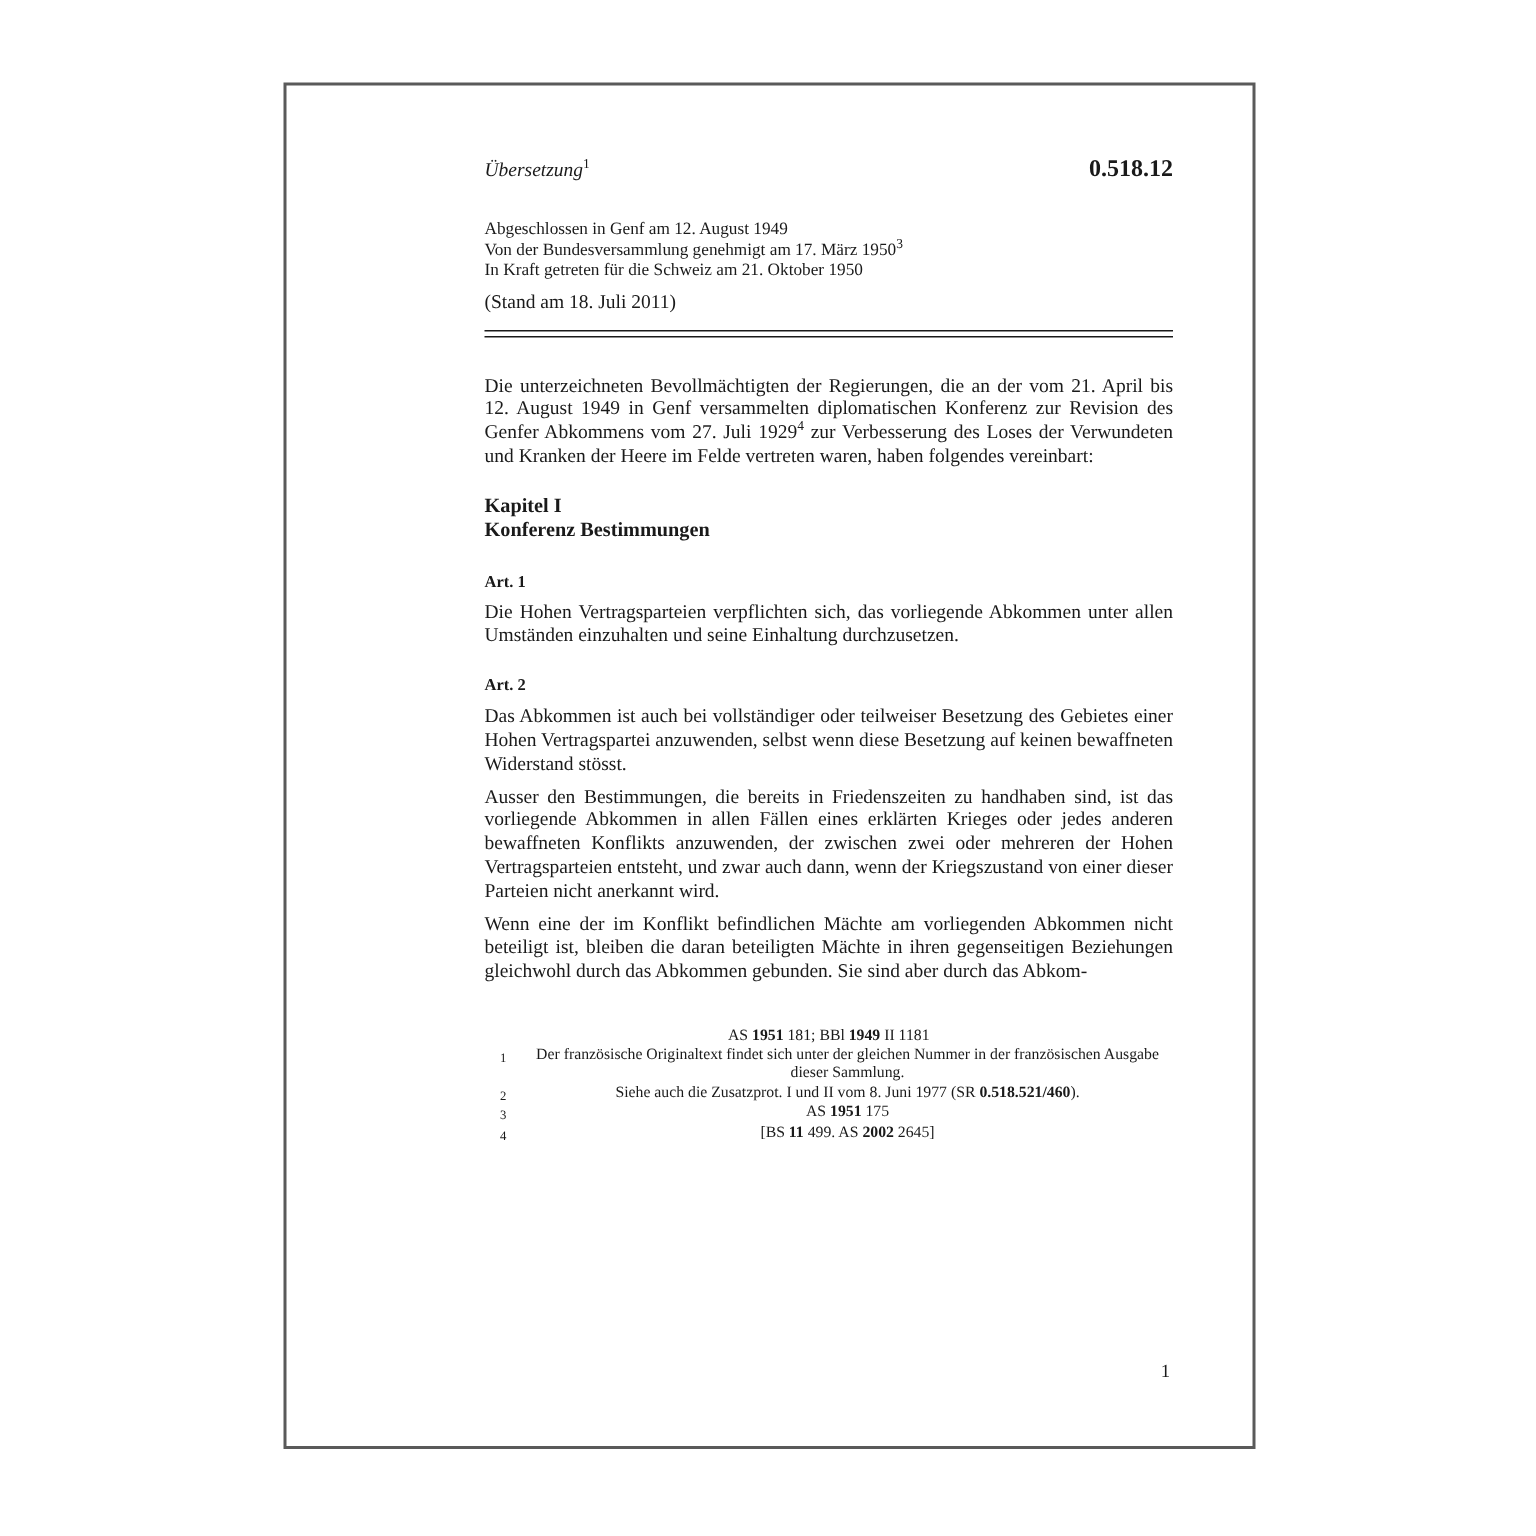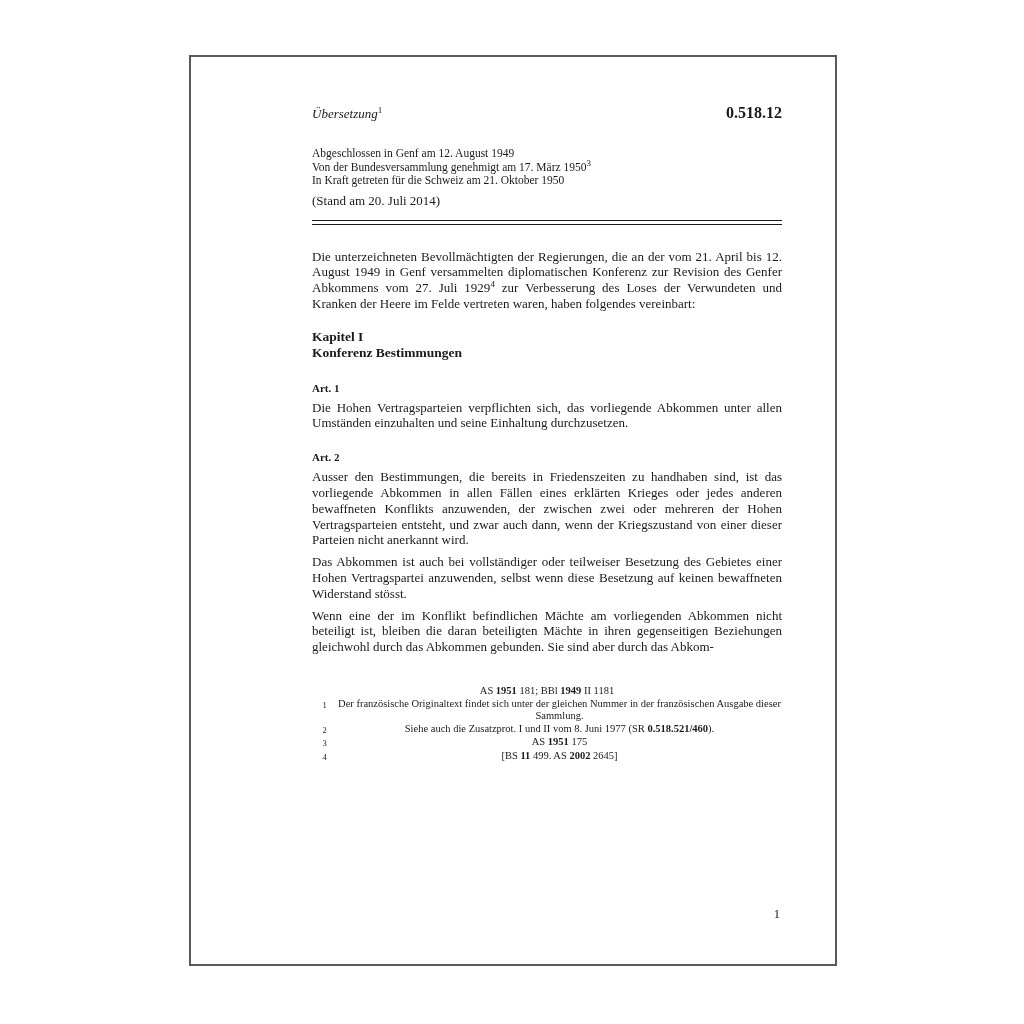--- a/index.html
+++ b/index.html
@@ -19,20 +19,21 @@
     height: 907px;
     background: #ffffff;
     border: 2px solid #5a5a5a;
     box-sizing: content-box;
   }
   .content {
     position: relative;
     height: 100%;
     padding: 47px 53px 0 121px;
     box-sizing: border-box;
+    margin-left: 11px;
   }
   .header-row {
     display: flex;
     justify-content: space-between;
     align-items: baseline;
   }
   .translation {
     font-style: italic;
     font-size: 13px;
   }
@@ -124,37 +125,37 @@
       <span class="doc-number">0.518.12</span>
     </div>
 
 
     <div class="adoption">
       <div>Abgeschlossen in Genf am 12. August 1949</div>
       <div><span>Von der Bundesversammlung genehmigt am 17. März 1950</span><sup class="ref">3</sup></div>
       <div>In Kraft getreten für die Schweiz am 21. Oktober 1950</div>
     </div>
 
-    <div class="stand">(Stand am 20. Juli 2014)</div>
+    <div class="stand">(Stand am 18. Juli 2011)</div>
 
     <div class="rule"></div>
 
     <p class="body-par preamble"><span>Die unterzeichneten Bevollmächtigten der Regierungen, die an der vom 21. April bis 12. August 1949 in Genf versammelten diplomatischen Konferenz zur Revision des Genfer Abkommens vom 27. Juli 1929</span><sup class="ref">4</sup><span> zur Verbesserung des Loses der Verwundeten und Kranken der Heere im Felde vertreten waren, haben folgendes vereinbart:</span></p>
 
     <div class="chapter">
       <div>Kapitel I</div>
       <div>Konferenz Bestimmungen</div>
     </div>
 
     <div class="art-head">Art. 1</div>
     <p class="body-par">Die Hohen Vertragsparteien verpflichten sich, das vorliegende Abkommen unter allen Umständen einzuhalten und seine Einhaltung durchzusetzen.</p>
 
     <div class="art-head">Art. 2</div>
+    <p class="body-par">Das Abkommen ist auch bei vollständiger oder teilweiser Besetzung des Gebietes einer Hohen Vertragspartei anzuwenden, selbst wenn diese Besetzung auf keinen bewaffneten Widerstand stösst.</p>
     <p class="body-par">Ausser den Bestimmungen, die bereits in Friedenszeiten zu handhaben sind, ist das vorliegende Abkommen in allen Fällen eines erklärten Krieges oder jedes anderen bewaffneten Konflikts anzuwenden, der zwischen zwei oder mehreren der Hohen Vertragsparteien entsteht, und zwar auch dann, wenn der Kriegszustand von einer dieser Parteien nicht anerkannt wird.</p>
-    <p class="body-par">Das Abkommen ist auch bei vollständiger oder teilweiser Besetzung des Gebietes einer Hohen Vertragspartei anzuwenden, selbst wenn diese Besetzung auf keinen bewaffneten Widerstand stösst.</p>
     <p class="body-par">Wenn eine der im Konflikt befindlichen Mächte am vorliegenden Abkommen nicht beteiligt ist, bleiben die daran beteiligten Mächte in ihren gegenseitigen Beziehungen gleichwohl durch das Abkommen gebunden. Sie sind aber durch das Abkom-</p>
 
     <div class="footnotes">
       <div><span>AS </span><b>1951</b><span> 181; BBl </span><b>1949</b><span> II 1181</span></div>
 
       <div class="fn-row">
         <span class="fn-num">1</span>
         <span class="fn-text">Der französische Originaltext findet sich unter der gleichen Nummer in der französischen Ausgabe dieser Sammlung.</span>
       </div>
 

